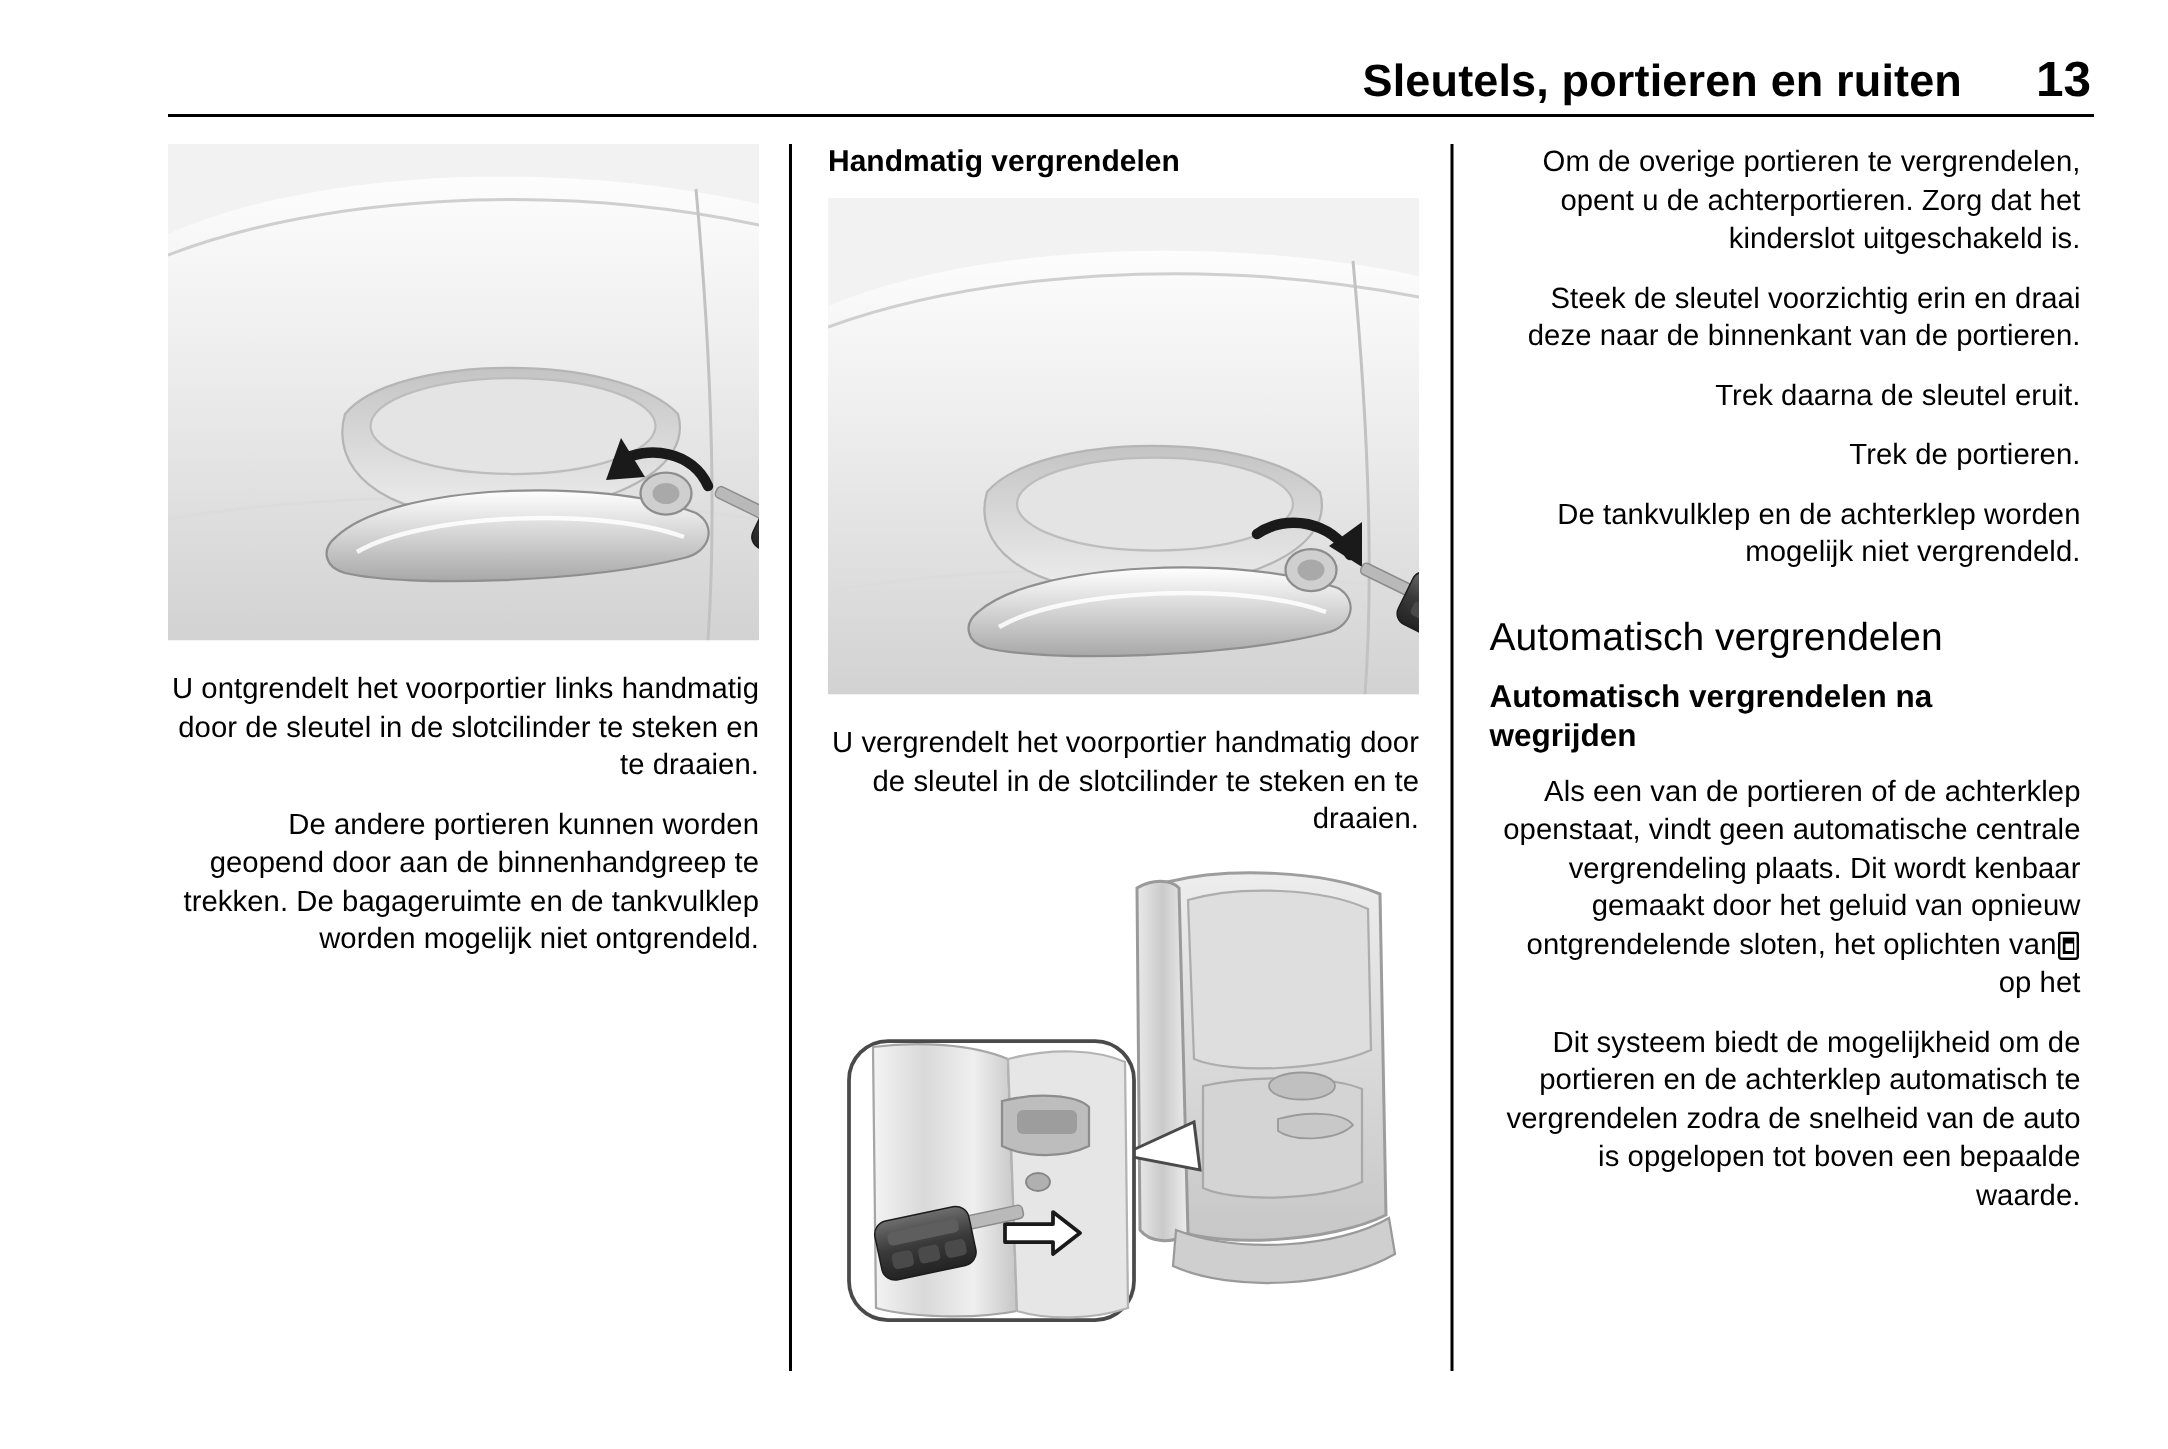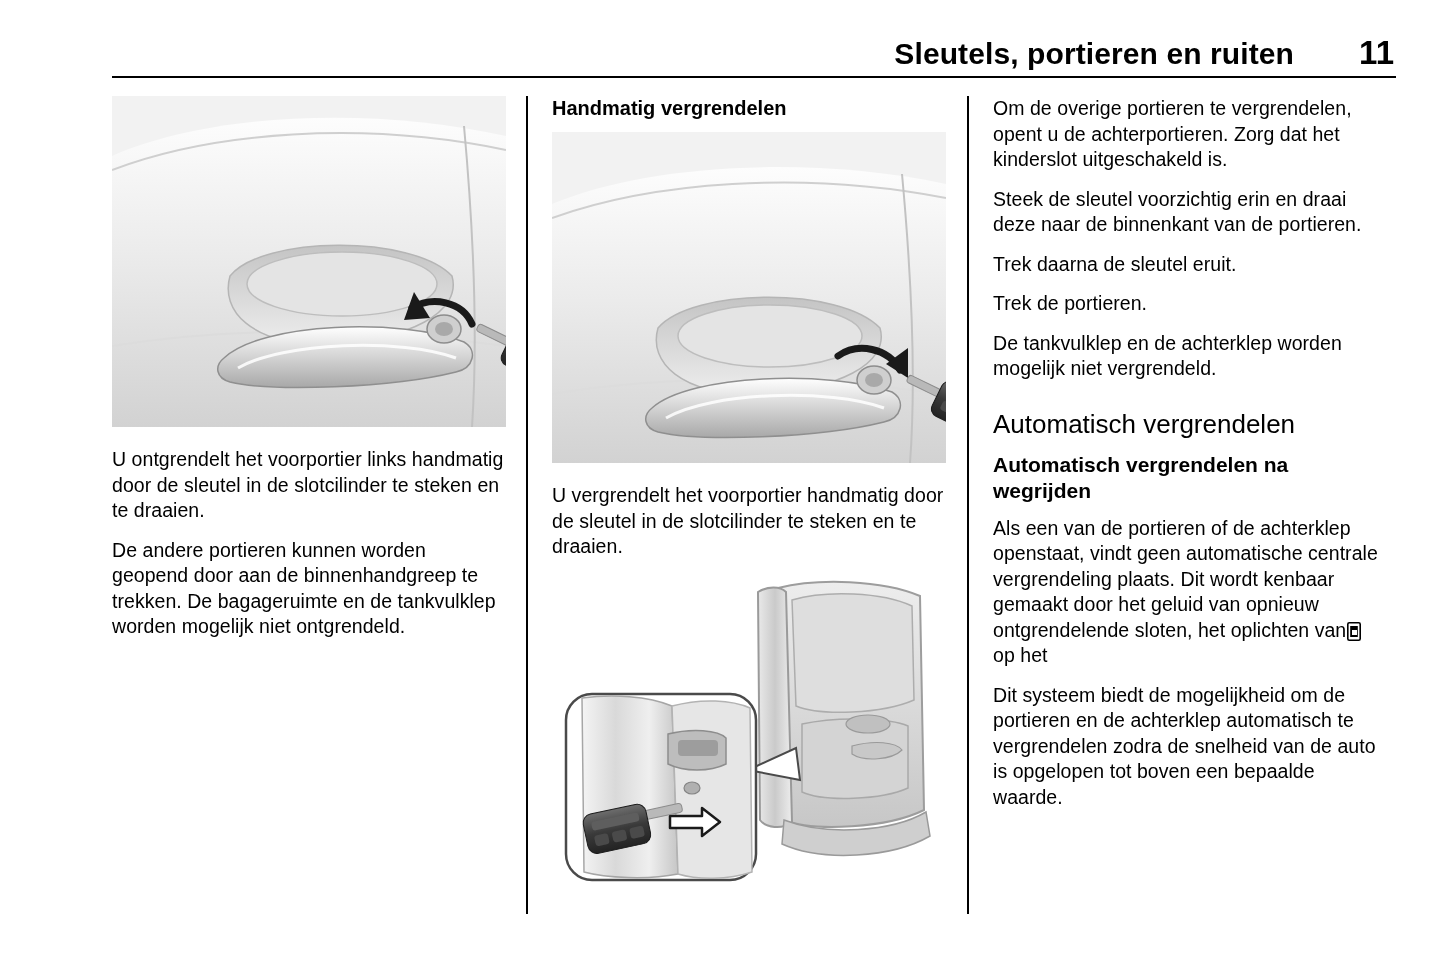--- a/index.html
+++ b/index.html
@@ -23,21 +23,20 @@
   }
   
   .header {
     position: absolute;
     left: 112px;
     top: 34px;
     width: 1282px;
     display: flex;
     align-items: baseline;
     justify-content: flex-end;
-    gap: 14px;
   }
   .header-title {
     font-size: 30px;
     font-weight: bold;
     letter-spacing: 0.1px;
     white-space: nowrap;
   }
   .header-page {
     font-size: 33px;
     font-weight: bold;
@@ -70,20 +69,21 @@
     background: #000000;
   }
   .div1 { left: 526px; }
   .div2 { left: 967px; }
 
   p.body {
     font-size: 19.5px;
     line-height: 25.5px;
     margin: 0 0 14px 0;
     letter-spacing: 0.05px;
+    text-align: right;
   }
   p.body:last-child { margin-bottom: 0; }
 
   h2.section {
     font-size: 26px;
     font-weight: normal;
     margin: 26px 0 12px 0;
     line-height: 32px;
   }
   h3.subsection {
@@ -120,21 +120,21 @@
     margin: 0 1px;
   }
 </style>
 </head>
 <body>
 
 <div class="page">
 
   <div class="header">
     <div class="header-title">Sleutels, portieren en ruiten</div>
-    <div class="header-page">11</div>
+    <div class="header-page">13</div>
   </div>
   <div class="header-rule"></div>
 
   <div class="col-divider div1"></div>
   <div class="col-divider div2"></div>
 
   <div class="col col1">
 
     <div class="figure fig-1">
       <svg width="394" height="331" viewBox="0 0 394 331">

